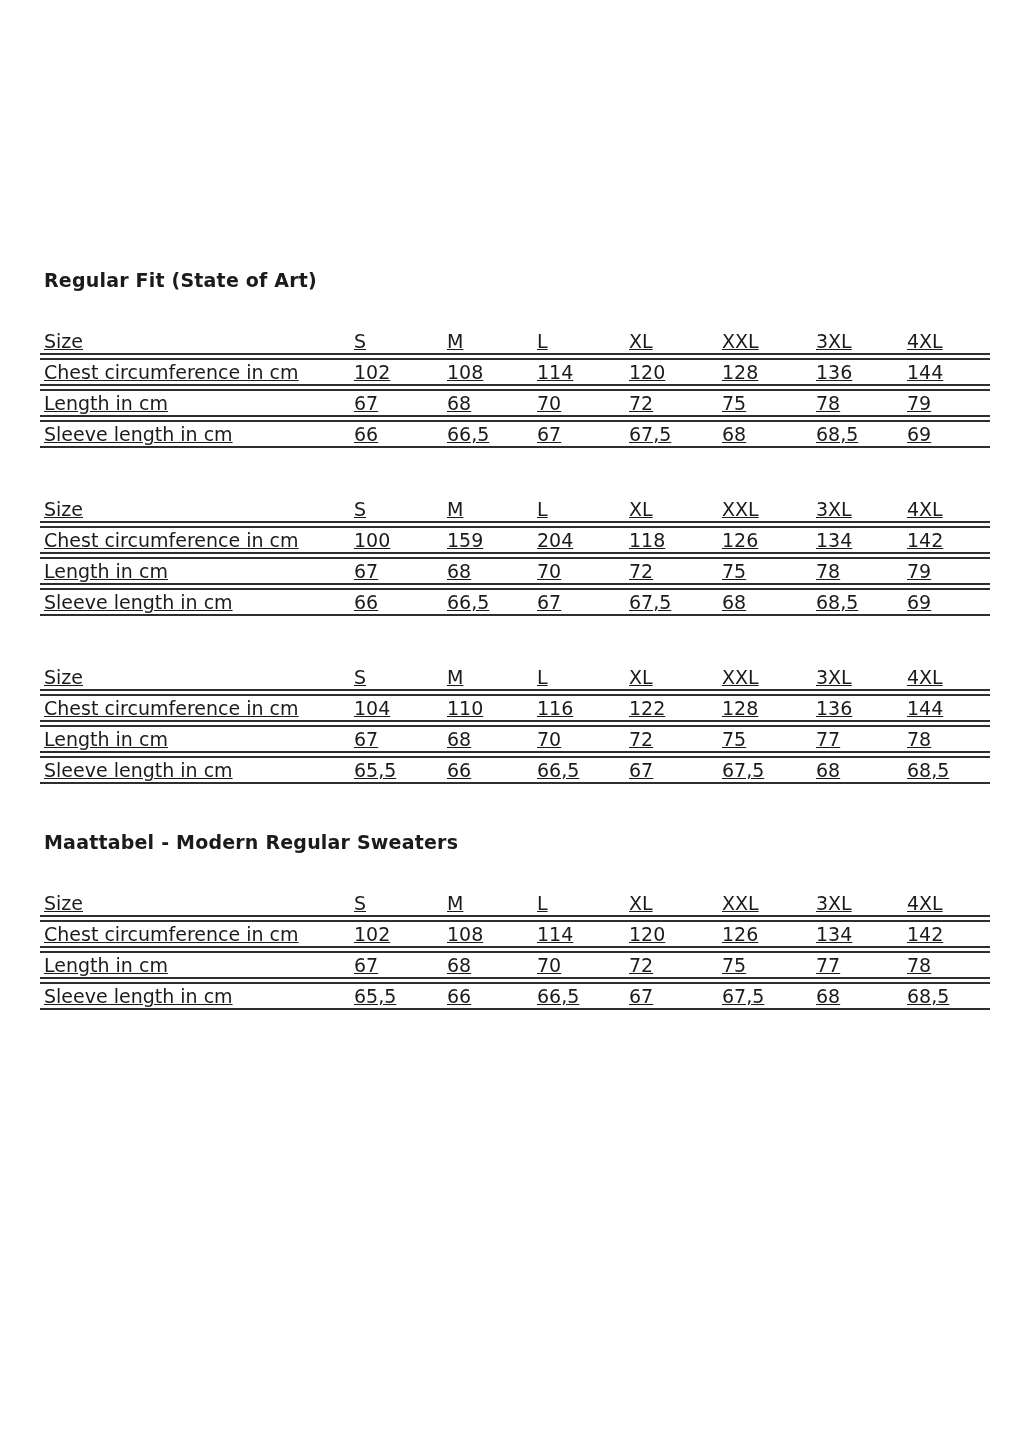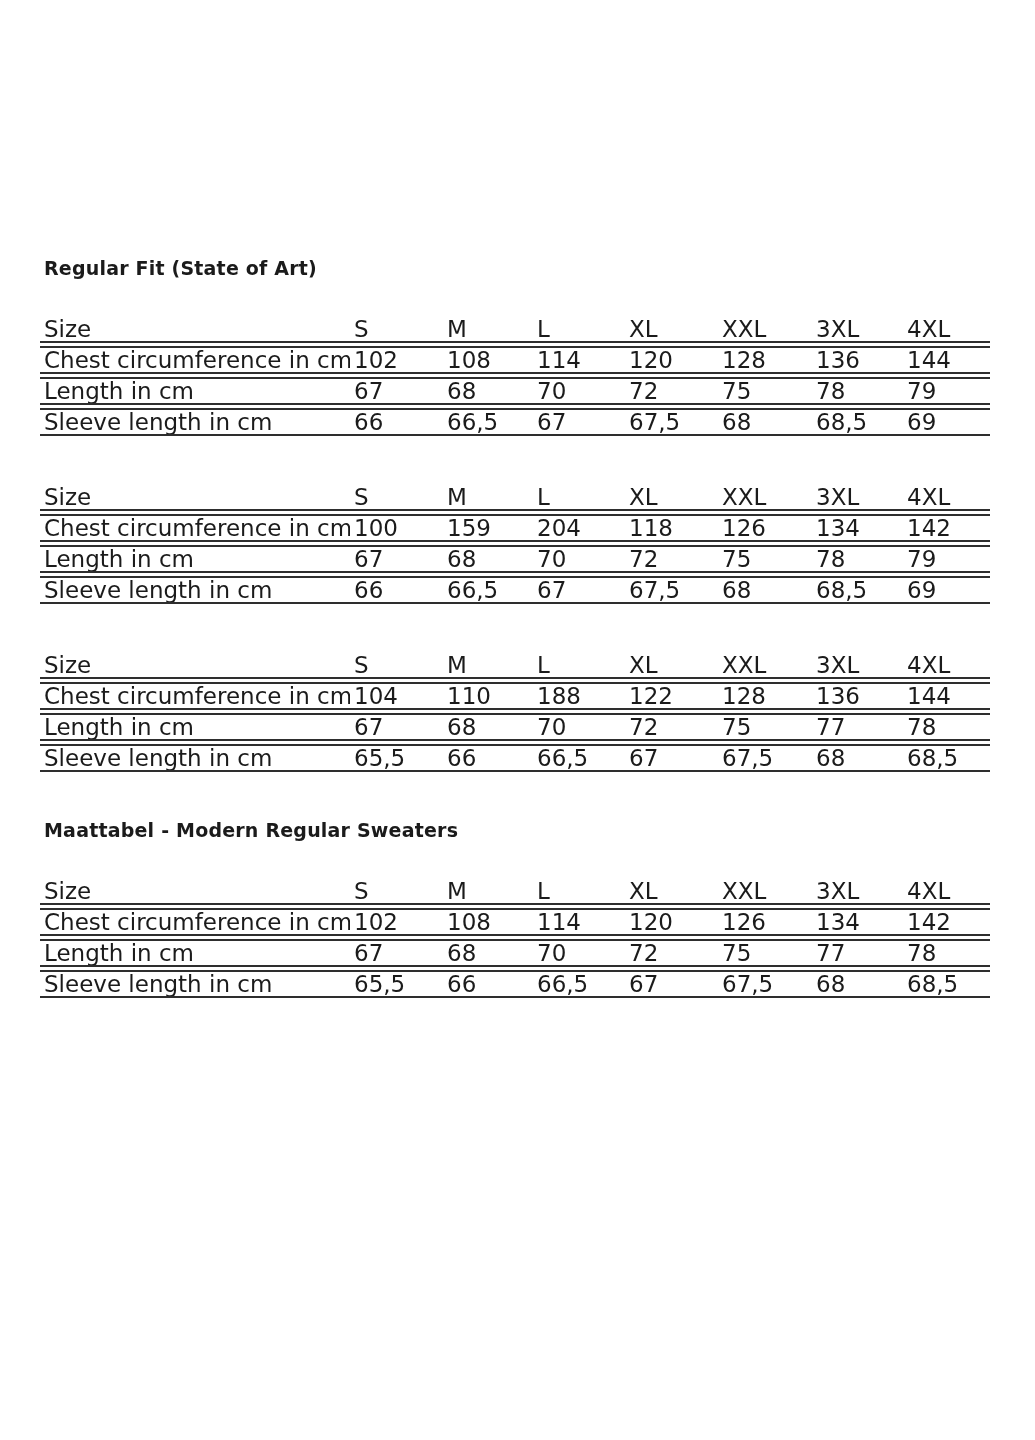--- a/index.html
+++ b/index.html
@@ -17,29 +17,30 @@
   .content {
     padding: 252px 0 0 40px;
   }
   section.size-section {
     margin: 0 0 43px 0;
   }
   .section-title {
     font-size: 19px;
     line-height: 24px;
     font-weight: bold;
-    margin: 4px 0 34px 4px;
+    margin: 16px 0 34px 4px;
     letter-spacing: 0.2px;
   }
   table.size-table {
     border-collapse: separate;
     border-spacing: 0 3px;
     table-layout: fixed;
     width: 950px;
-    font-size: 23px;
+    font-size: 19px;
+    text-decoration: underline;
   }
   table.size-table th,
   table.size-table td {
     text-align: left;
     font-weight: normal;
     height: 22px;
     line-height: 22px;
     padding: 1px 0 1px 4px;
     white-space: nowrap;
     overflow: hidden;
@@ -196,21 +197,21 @@
               <th>XXL</th>
               <th>3XL</th>
               <th>4XL</th>
             </tr>
           </thead>
           <tbody>
             <tr>
               <td>Chest circumference in cm</td>
               <td>104</td>
               <td>110</td>
-              <td>188</td>
+              <td>116</td>
               <td>122</td>
               <td>128</td>
               <td>136</td>
               <td>144</td>
             </tr>
             <tr>
               <td>Length in cm</td>
               <td>67</td>
               <td>68</td>
               <td>70</td>

